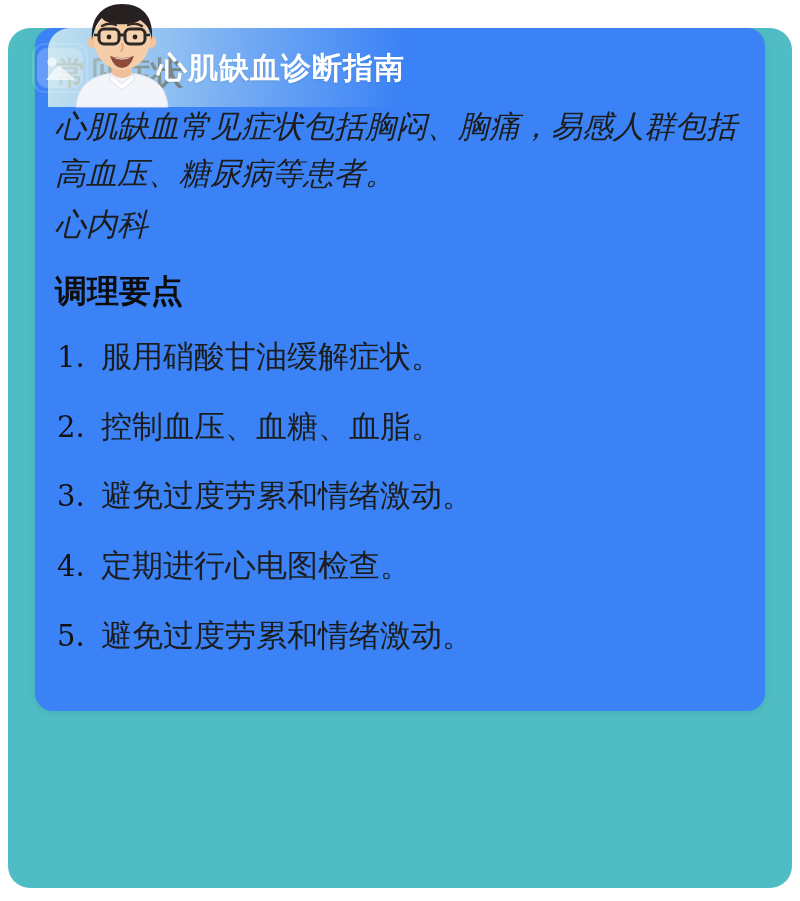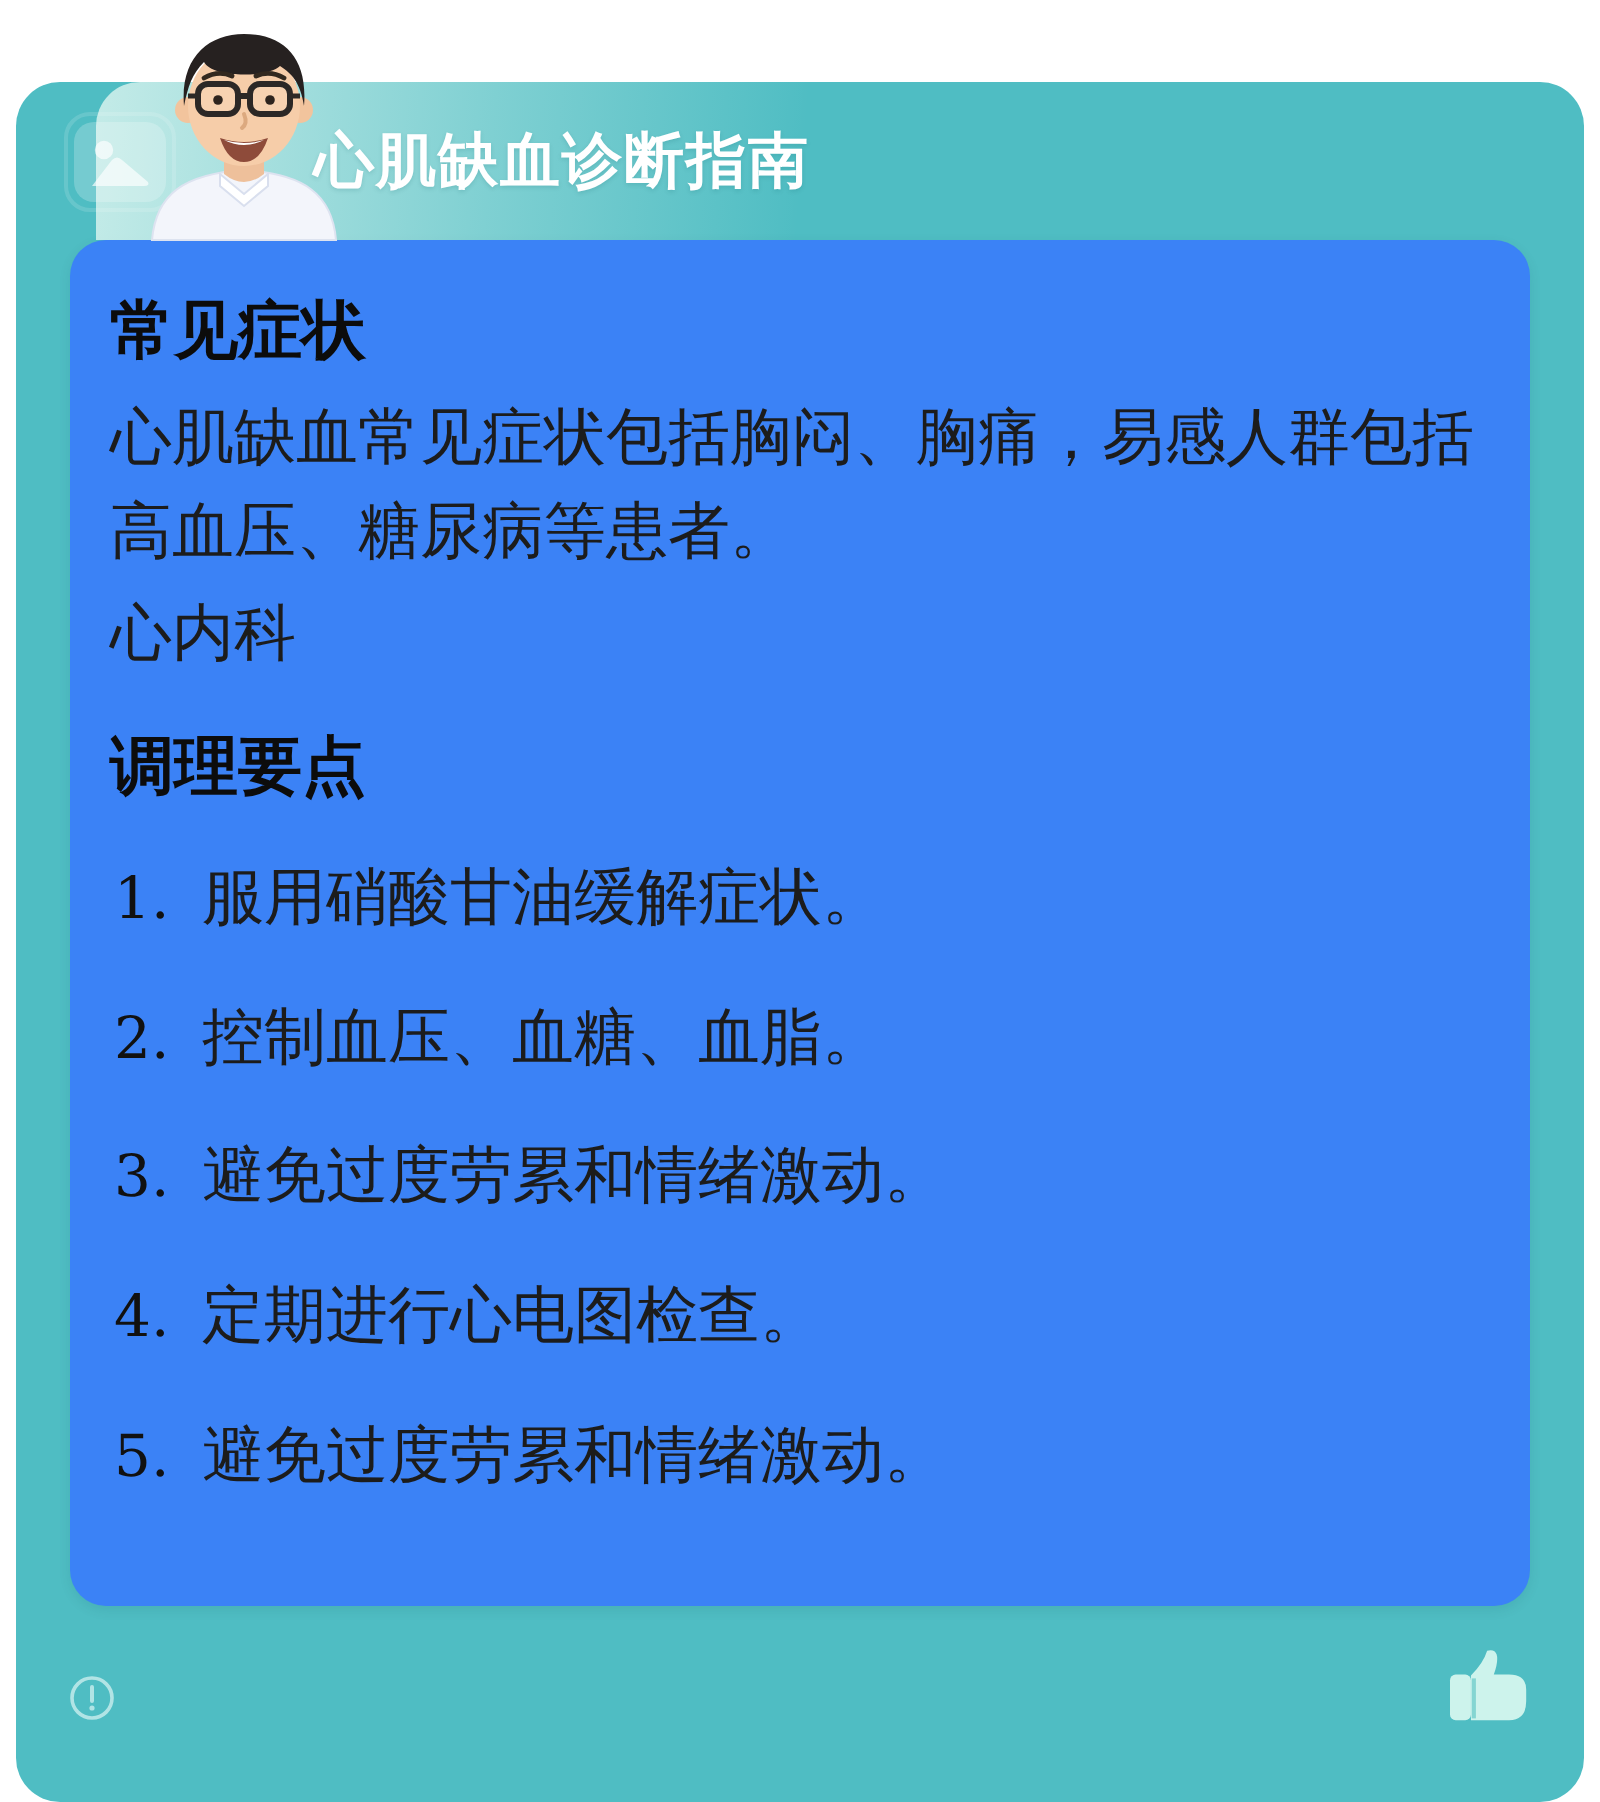--- a/index.html
+++ b/index.html
@@ -1,23 +1,23 @@
 <!DOCTYPE html>
 <html><head>
 <meta charset="utf-8">
 <style>
   * { margin: 0; padding: 0; box-sizing: border-box; }
   html, body { width: 800px; height: 901px; background: #ffffff; font-family: "Liberation Sans", sans-serif; }
   .stage { position: relative; width: 800px; height: 901px; background: #ffffff; overflow: hidden; }
 
   
   .panel {
-    position: absolute; left: 8px; top: 41px; width: 784px; height: 860px;
+    position: absolute; left: 8px; top: 28px; width: 784px; height: 860px;
     background: #4fbdc3; border-radius: 22px;
-    display: flex; flex-direction: column;
+    display: flex; flex-direction: row;
   }
 
   
   .header { position: relative; height: 79px; flex: none; border-radius: 22px 22px 0 0; }
   .header-glow {
     position: absolute; left: 40px; top: 0; width: 440px; height: 79px;
     background: linear-gradient(95deg, rgba(216,243,238,0.85) 0%, rgba(216,243,238,0.35) 45%, rgba(216,243,238,0) 80%);
     border-radius: 22px 0 0 0;
   }
   .page-title {
@@ -40,21 +40,21 @@
   .avatar { position: absolute; left: 46px; top: -26px; width: 136px; height: 105px; z-index: 2; overflow: visible; }
 
   
   .card {
     margin: 0 27px; width: 730px; height: 683px; flex: none;
     background: #3b82f6; border-radius: 18px; padding: 2px 20px 0 20px;
     overflow: hidden; box-shadow: 0 2px 6px rgba(0,70,75,0.10);
     color: #1c1c1c;
   }
   .card h2 { font-size: 32px; font-weight: 700; color: #0c0c0c; margin: 25px 0 11px 0; line-height: 1.15; }
-  .card p.body { font-size: 31px; line-height: 1.52; color: #1c1c1c; margin: 0 0 4px 0; }
+  .card p.body { font-size: 31px; line-height: 1.52; color: #1c1c1c; margin: 0 0 4px 0; font-style: italic; }
   .card ol { list-style: none; counter-reset: tip; margin: 28px 0 0 0; padding: 0; }
   .card li {
     counter-increment: tip; position: relative; padding-left: 46px;
     font-size: 31px; line-height: 1.25; margin-bottom: 31px; color: #1c1c1c;
   }
   .card li::before {
     content: counter(tip) "."; position: absolute; left: 2px; top: 1px;
     font-family: "DejaVu Serif", serif; font-size: 29px; color: #111111;
   }
 

